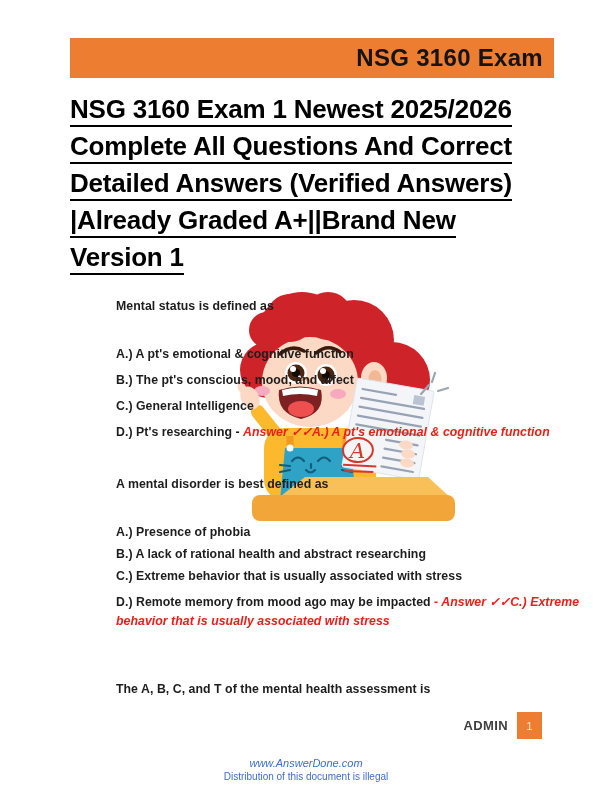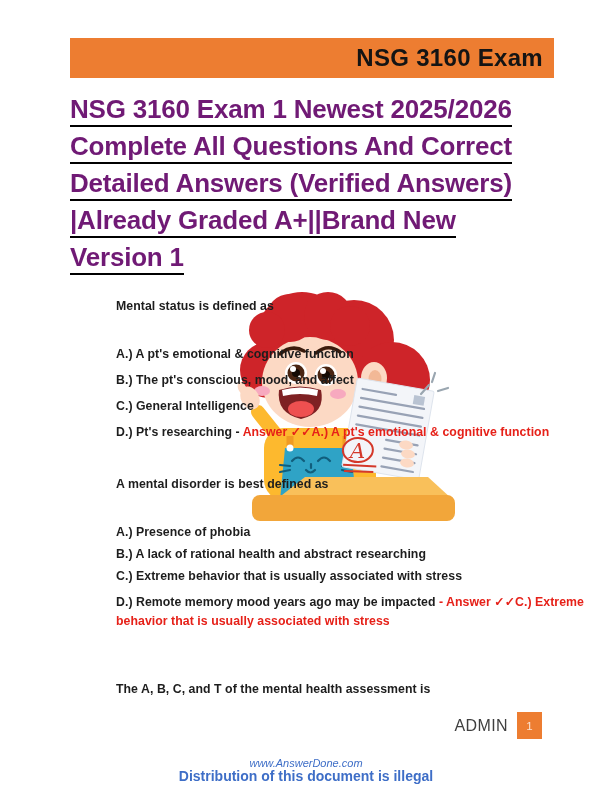--- a/index.html
+++ b/index.html
@@ -11,45 +11,45 @@
   .topbar{
     position:absolute;left:70px;top:38px;width:484px;height:40px;
     background:#ED7D31;display:flex;align-items:center;justify-content:flex-end;
     padding-right:11px;box-sizing:border-box;z-index:3;
   }
   .topbar .bartitle{font-size:24px;font-weight:700;color:#141414;letter-spacing:.3px;}
   
   .doc-title{position:absolute;left:70px;top:94px;z-index:3;}
   .doc-title .line{height:37px;white-space:nowrap;}
   .doc-title .line span{
-    font-size:26px;font-weight:700;color:#701a75;letter-spacing:-.2px;
+    font-size:26px;font-weight:700;color:#000000;letter-spacing:-.2px;
     border-bottom:2.5px solid #000;padding-bottom:1px;
   }
   
   .q{
     position:absolute;left:70px;width:510px;z-index:2;
     font-size:12.3px;font-weight:700;color:#1d1d1d;line-height:19px;letter-spacing:.05px;padding-left:46px;
   }
-  .ans{color:#E62119;text-align:right;}
+  .ans{color:#E62119;font-style:italic;text-align:right;}
   
   .illo{position:absolute;left:222px;top:288px;z-index:1;}
   
   .admin-row{
     position:absolute;right:70px;top:712px;height:27px;z-index:3;
     display:flex;align-items:center;gap:9px;
   }
-  .admin-label{font-size:16px;color:#3F3F3F;letter-spacing:.4px;font-weight:400;}
+  .admin-label{font-size:13px;color:#3F3F3F;letter-spacing:.4px;font-weight:700;}
   .pagebox{
     width:25px;height:27px;background:#ED7D31;color:#FBE3D2;
     display:flex;align-items:center;justify-content:center;font-size:11.5px;
   }
   
   .footer{position:absolute;left:0;right:0;top:757px;text-align:center;z-index:3;}
   .footer .site{font-size:11px;color:#3E6EC7;line-height:13px;text-decoration:none;display:block;font-style:italic;}
-  .footer .notice{font-size:14px;color:#3E6EC7;line-height:13px;font-weight:bold;}
+  .footer .notice{font-size:10px;color:#3E6EC7;line-height:13px;}
 </style>
 </head>
 <body>
 
 <div class="page">
 
   <div class="topbar">
     <span class="bartitle">NSG 3160 Exam</span>
   </div>
 
@@ -64,21 +64,21 @@
   <div class="q" style="top:297px">Mental status is defined as</div>
   <div class="q" style="top:345px">A.) A pt's emotional &amp; cognitive function</div>
   <div class="q" style="top:371px">B.) The pt's conscious, mood, and affect</div>
   <div class="q" style="top:397px">C.) General Intelligence</div>
   <div class="q" style="top:423px"><span>D.) Pt's researching - </span><span class="ans">Answer ✓✓A.) A pt's emotional &amp; cognitive function</span></div>
 
   <div class="q" style="top:475px">A mental disorder is best defined as</div>
   <div class="q" style="top:523px">A.) Presence of phobia</div>
   <div class="q" style="top:545px">B.) A lack of rational health and abstract researching</div>
   <div class="q" style="top:567px">C.) Extreme behavior that is usually associated with stress</div>
-  <div class="q" style="top:593px"><span>D.) Remote memory mood years ago may be impacted </span><span class="ans">- Answer ✓✓C.) Extreme behavior that is usually associated with stress</span></div>
+  <div class="q" style="top:593px"><span>D.) Remote memory from mood ago may be impacted </span><span class="ans">- Answer ✓✓C.) Extreme behavior that is usually associated with stress</span></div>
 
   <div class="q" style="top:680px">The A, B, C, and T of the mental health assessment is</div>
 
   <svg class="illo" viewBox="0 0 240 234" width="240" height="234">
 
     <g fill="#CE2429">
       <circle cx="80" cy="50" r="46"></circle>
       <circle cx="132" cy="52" r="40"></circle>
       <circle cx="170" cy="92" r="38"></circle>
       <circle cx="46" cy="82" r="28"></circle>

